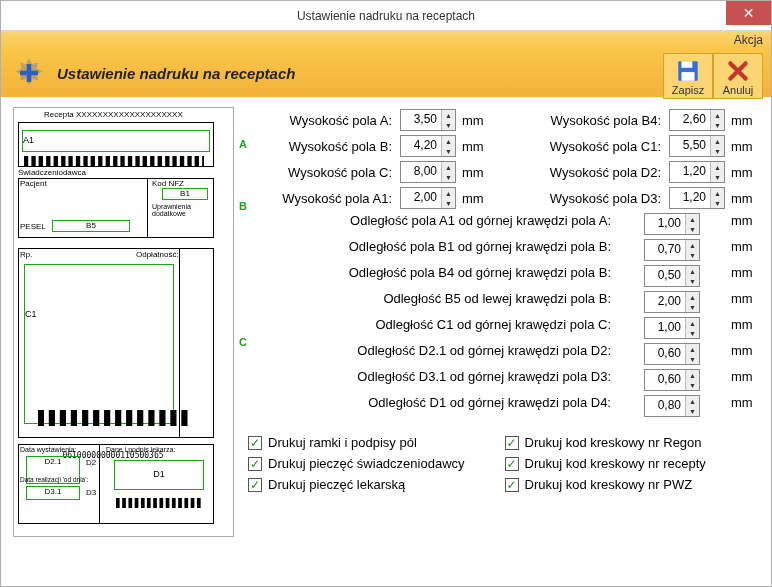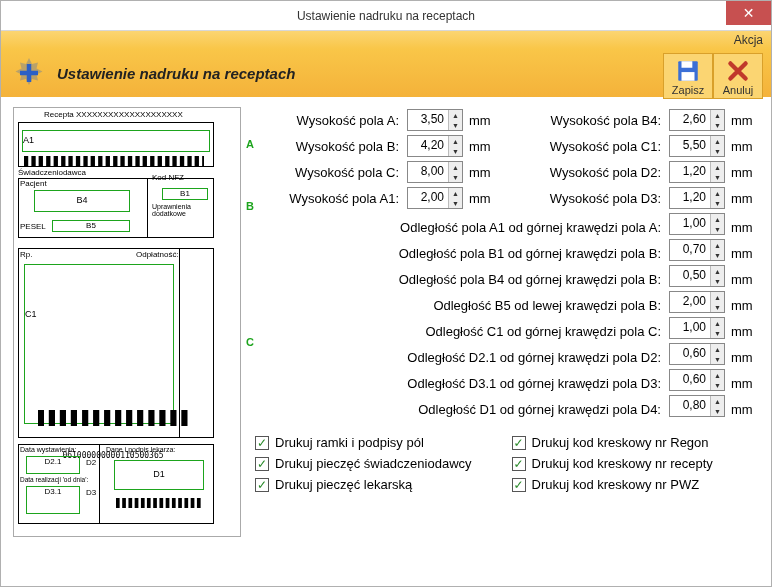--- a/index.html
+++ b/index.html
@@ -86,33 +86,33 @@
       line-height: 10px;
       overflow: hidden;
       white-space: nowrap;
     }
     .gbox { border: 1px solid #1da41d; position: absolute; }
     .side-letter { position: absolute; right: -14px; color: #1da41d; font-weight: bold; font-size: 11px; }
     .small-num { font-family: monospace; font-size: 8px; text-align: center; margin-top: 22px; }
 
     
     .form { flex: 1; padding-top: 2px; }
-    .row { display: flex; align-items: flex-end; margin-bottom: 4px; }
+    .row { display: flex; align-items: flex-start; margin-bottom: 4px; gap: 25px; }
     .row .label { flex: 1; text-align: right; margin-right: 8px; font-size: 13px; color: #000; }
     .spinner {
       width: 56px; height: 22px;
       border: 1px solid #888;
       display: flex; align-items: stretch;
       background: #fff;
     }
     .spinner .val { flex: 1; text-align: right; padding: 2px 4px 0 0; font-size: 12px; }
     .spinner .arrows { width: 14px; display: flex; flex-direction: column; border-left: 1px solid #bbb; }
     .spinner .arrows div { flex: 1; display: flex; align-items: center; justify-content: center; font-size: 7px; color: #333; background: #eee; }
     .unit { width: 28px; margin-left: 6px; font-size: 13px; }
-    .dualrow { display: flex; align-items: center; margin-bottom: 4px; gap: 20px; }
+    .dualrow { display: flex; align-items: center; margin-bottom: 4px; gap: 27px; }
     .dualrow .half { display: flex; align-items: center; }
     .dualrow .half .label { width: 144px; text-align: right; margin-right: 8px; font-size: 13px; }
 
     .checks { display: flex; margin-top: 18px; gap: 40px; }
     .checks-col { display: flex; flex-direction: column; gap: 6px; }
     .chk { display: flex; align-items: center; gap: 6px; font-size: 13px; }
     .chk .box {
       width: 14px; height: 14px; border: 1px solid #555; background: #fff;
       display: flex; align-items: center; justify-content: center;
       color: #2a8a2a; font-size: 12px; line-height: 12px;
@@ -164,45 +164,44 @@
     <div class="pv-section" style="top:14px;left:4px;width:196px;height:45px;"></div>
     <div class="gbox" style="top:22px;left:8px;width:188px;height:22px;text-align:left;padding-top:4px;"><span>A1</span></div>
     <div class="barcode" style="position:absolute;top:48px;left:10px;width:180px;">▌▌▌▌▌▌▌▌▌▌▌▌▌▌▌▌▌▌▌▌▌▌▌▌▌▌▌▌▌▌▌▌▌▌▌▌▌▌▌▌▌▌▌▌▌▌▌▌</div>
     <span class="side-letter" style="top:30px;">A</span>
 
     <div class="pv-txt" style="top:60px;left:4px;">Świadczeniodawca</div>
 
     <div class="pv-section" style="top:70px;left:4px;width:196px;height:60px;"></div>
     <div class="pv-section" style="top:70px;left:4px;width:130px;height:60px;border-right:1px solid #000;"></div>
     <div class="pv-txt" style="top:71px;left:6px;">Pacjent</div>
-    <div class="pv-txt" style="top:65px;left:138px;">Kod NFZ</div>
+    <div class="pv-txt" style="top:71px;left:138px;">Kod NFZ</div>
     <div class="gbox" style="top:80px;left:148px;width:46px;height:12px;text-align:center;font-size:8px;">B1</div>
     <div class="pv-txt" style="top:95px;left:138px;white-space:pre;font-size:7px;">Uprawnienia
 dodatkowe</div>
-    <div class="gbox" style="top:82px;left:20px;width:96px;height:22px;text-align:center;padding-top:4px;">B4</div>
     <div class="pv-txt" style="top:114px;left:6px;">PESEL</div>
     <div class="gbox" style="top:112px;left:38px;width:78px;height:12px;text-align:center;font-size:8px;">B5</div>
     <span class="side-letter" style="top:92px;">B</span>
 
     <div class="pv-section" style="top:140px;left:4px;width:196px;height:190px;"></div>
     <div class="pv-section" style="top:140px;left:4px;width:162px;height:190px;"></div>
     <div class="pv-txt" style="top:142px;left:6px;">Rp.</div>
     <div class="pv-txt" style="top:142px;left:122px;">Odpłatność:</div>
     <div class="gbox" style="top:156px;left:10px;width:150px;height:160px;text-align:left;padding-top:44px;">C1</div>
     <div class="barcode" style="position:absolute;top:302px;left:24px;width:150px;font-size:20px;line-height:16px;">▌▌▌▌▌▌▌▌▌▌▌▌▌▌▌▌▌▌▌▌▌▌▌▌▌▌▌▌▌▌▌▌▌▌▌▌▌▌▌▌</div>
     <div class="small-num" style="position:absolute;top:321px;left:34px;width:130px;">061000000000110500365</div>
     <span class="side-letter" style="top:228px;">C</span>
 
     <div class="pv-section" style="top:336px;left:4px;width:196px;height:80px;"></div>
     <div class="pv-section" style="top:336px;left:4px;width:82px;height:80px;"></div>
     <div class="pv-txt" style="top:338px;left:6px;font-size:7px;">Data wystawienia:</div>
-    <div class="gbox" style="top:348px;left:12px;width:54px;height:18px;text-align:center;font-size:8px;">D2.1</div>
+    <div class="gbox" style="top:348px;left:12px;width:54px;height:28px;text-align:center;font-size:8px;">D2.1</div>
     <span class="side-letter" style="top:350px;right:auto;left:72px;color:#000;font-weight:normal;font-size:8px;">D2</span>
     <div class="pv-txt" style="top:368px;left:6px;font-size:6.5px;">Data realizacji 'od dnia':</div>
-    <div class="gbox" style="top:378px;left:12px;width:54px;height:28px;text-align:center;font-size:8px;">D3.1</div>
+    <div class="gbox" style="top:378px;left:12px;width:54px;height:14px;text-align:center;font-size:8px;">D3.1</div>
     <span class="side-letter" style="top:380px;right:auto;left:72px;color:#000;font-weight:normal;font-size:8px;">D3</span>
     <div class="pv-txt" style="top:338px;left:92px;font-size:7px;">Dane i podpis lekarza:</div>
     <div class="gbox" style="top:352px;left:100px;width:90px;height:30px;text-align:center;padding-top:8px;">D1</div>
     <div class="barcode" style="position:absolute;top:390px;left:102px;width:86px;font-size:12px;">▌▌▌▌▌▌▌▌▌▌▌▌▌▌▌▌▌▌▌▌▌▌▌▌▌▌</div>
   </div>
 
   <div class="form">
 
     <div class="dualrow">
       <div class="half">

